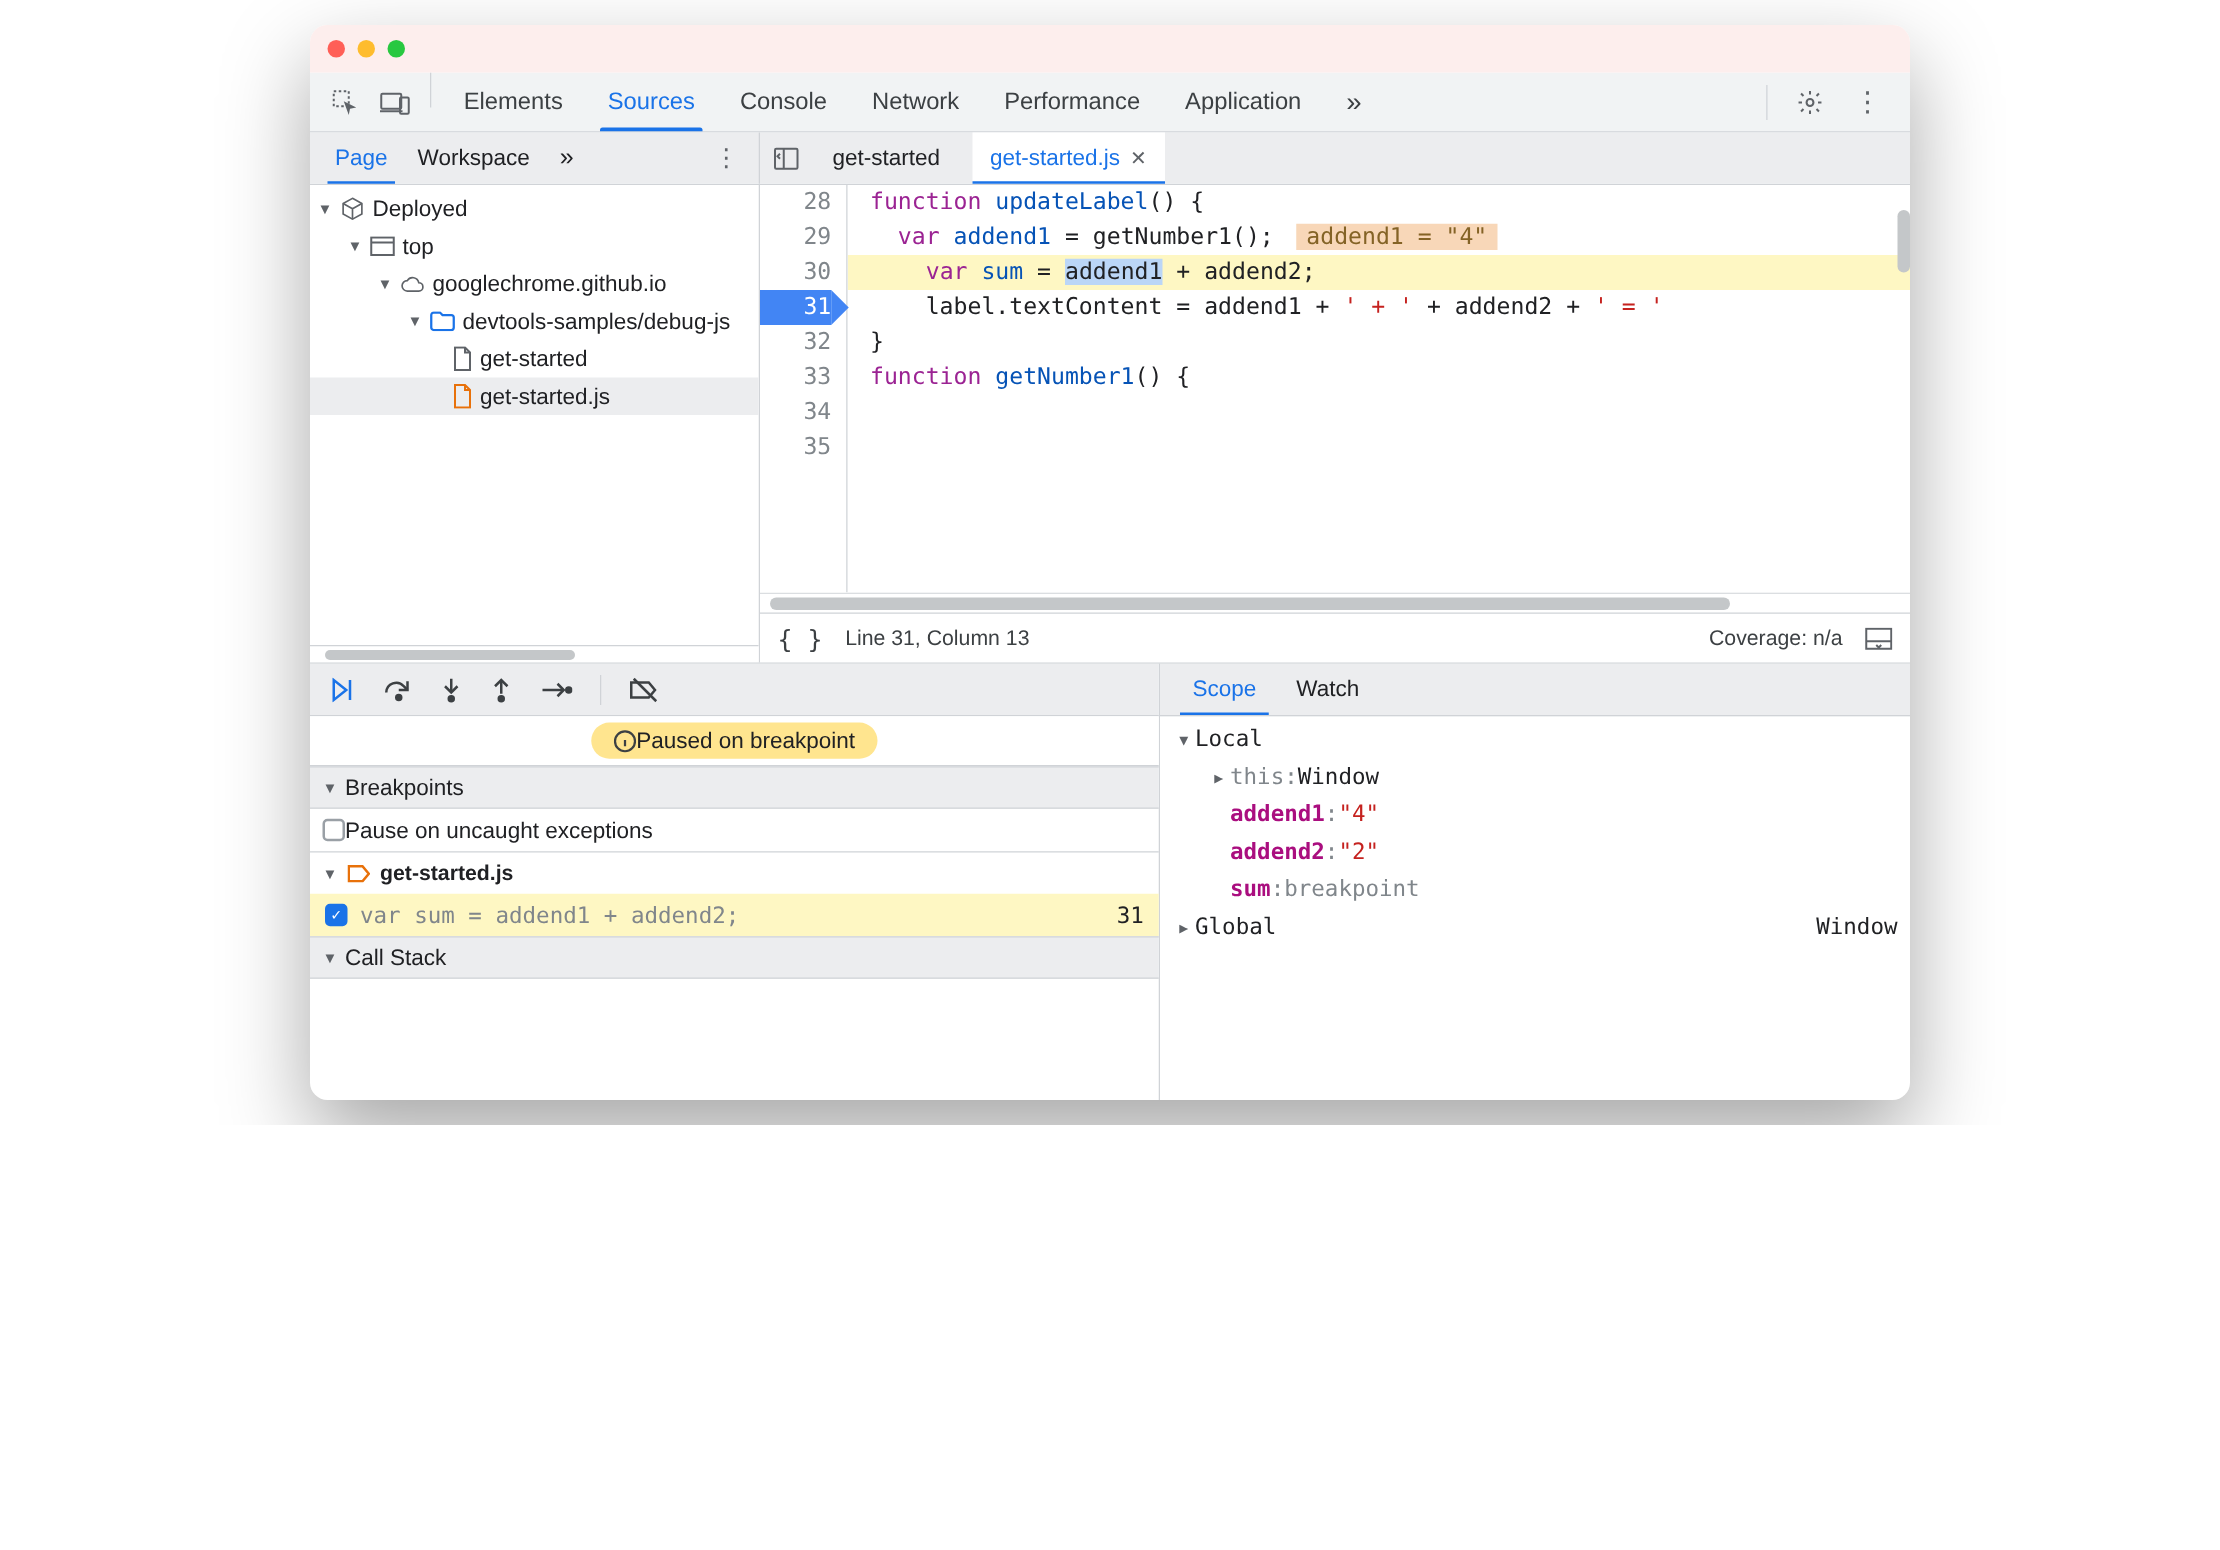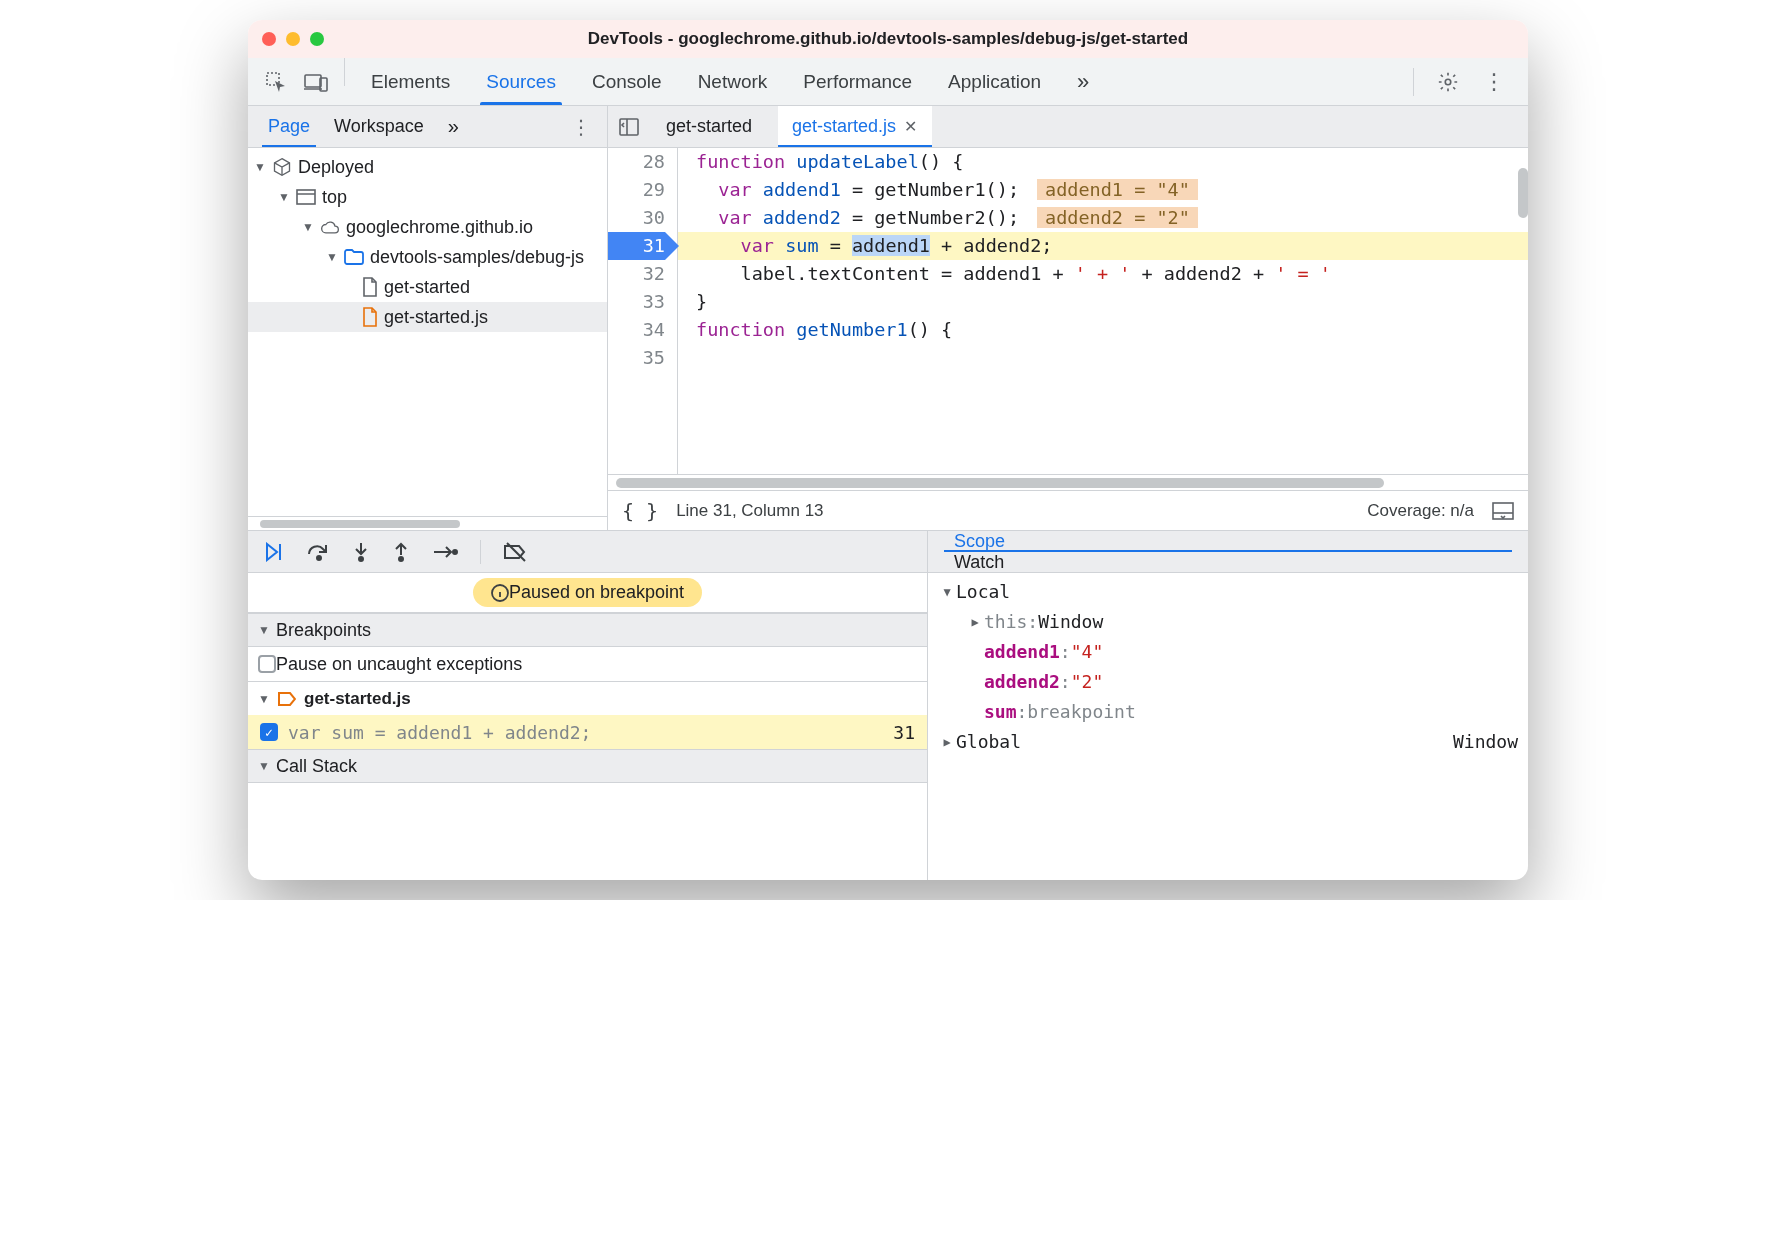--- a/index.html
+++ b/index.html
@@ -264,21 +264,20 @@
     display:flex;
     flex-direction:column;
   }
   .scopetabs{
     height:42px;
     display:flex;
     align-items:stretch;
     border-bottom:1px solid var(--border);
     background:var(--lighter);
     padding:0 10px;
-    flex-direction:column;
   }
   .scopetabs .tab{padding:0 16px;display:flex;align-items:center;font-size:18px;position:relative;}
   .scopetabs .tab.active{color:var(--blue);}
   .scopetabs .tab.active::after{content:"";position:absolute;bottom:0;left:6px;right:6px;height:2px;background:var(--blue);}
   .scope-body{flex:1;padding:4px 10px;font-family:ui-monospace,Menlo,monospace;font-size:18px;line-height:30px;overflow:auto;}
   .scope-body .row{display:flex;align-items:center;}
   .scope-body .key{color:var(--purple);font-weight:600;}
   .scope-body .val-str{color:var(--red);}
   .scope-body .val-undef{color:#80868b;}
   .scope-body .right-label{margin-left:auto;color:#202124;}
@@ -290,21 +289,20 @@
 <body>
 
 <div class="window">
 
   <div class="titlebar">
     <div class="traffic">
       <div class="dot red"></div>
       <div class="dot yellow"></div>
       <div class="dot green"></div>
     </div>
-    <div class="title">DevTools - googlechrome.github.io/devtools-samples/debug-js/get-started</div>
   </div>
 
   <div class="toprow">
     <div class="iconbtn">
       <svg width="22" height="22" viewBox="0 0 22 22" fill="none" stroke="#5f6368" stroke-width="1.6">
         <rect x="2" y="2" width="12" height="12" stroke-dasharray="2 2"></rect>
         <path d="M10 10 L20 15 L15 16 L14 21 Z" fill="#5f6368" stroke="none"></path>
       </svg>
     </div>
     <div class="iconbtn">
@@ -424,21 +422,20 @@
             <div class="gl">30</div>
             <div class="gl exec">31</div>
             <div class="gl">32</div>
             <div class="gl">33</div>
             <div class="gl">34</div>
             <div class="gl">35</div>
           </div>
         <div class="codelines" id="codelines">
             <div class="cl"><span class="kw">function</span> <span class="fn">updateLabel</span>() {</div>
             <div class="cl">&nbsp;&nbsp;<span class="kw">var</span> <span class="fn">addend1</span> = getNumber1();<span class="inline-annot">addend1 = "4"</span></div>
-            <div class="cl">&nbsp;&nbsp;<span class="kw">var</span> <span class="fn">addend2</span> = getNumber2();<span class="inline-annot">addend2 = "2"</span></div>
             <div class="cl hl">&nbsp;&nbsp;&nbsp;&nbsp;<span class="kw">var</span> <span class="fn">sum</span> = <span class="sel">addend1</span> + addend2;</div>
             <div class="cl">&nbsp;&nbsp;&nbsp;&nbsp;label.textContent = addend1 + <span class="str">' + '</span> + addend2 + <span class="str">' = '</span></div>
             <div class="cl">}</div>
             <div class="cl"><span class="kw">function</span> <span class="fn">getNumber1</span>() {</div>
           </div>
       </div>
       <div class="hscroll2">
           <div class="thumb"></div>
         </div>
       <div class="statusbar">

